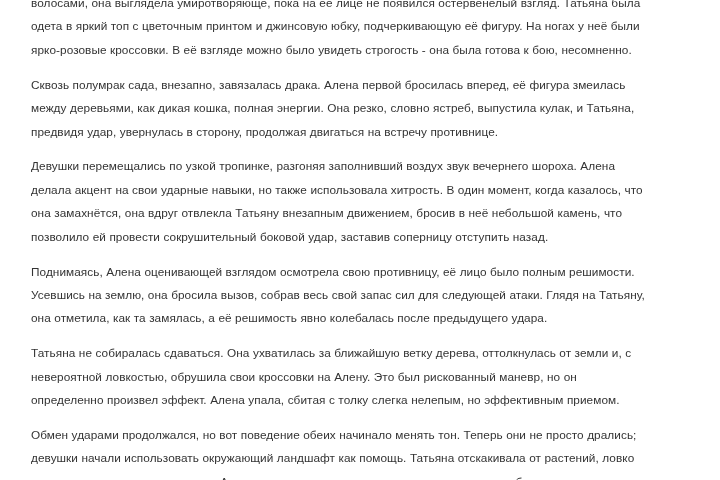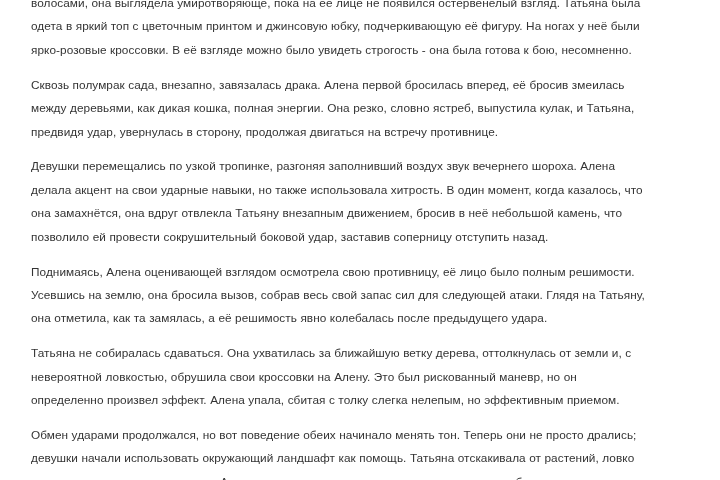--- a/index.html
+++ b/index.html
@@ -46,19 +46,19 @@
   .paragraph:last-child {
     margin-bottom: 0;
   }
 </style>
 </head>
 <body>
 
 <div class="page">
   <article class="article-body">
     <p class="paragraph">волосами, она выглядела умиротворяюще, пока на её лице не появился остервенелый взгляд. Татьяна была одета в яркий топ с цветочным принтом и джинсовую юбку, подчеркивающую её фигуру. На ногах у неё были ярко-розовые кроссовки. В её взгляде можно было увидеть строгость - она была готова к бою, несомненно.</p>
-    <p class="paragraph">Сквозь полумрак сада, внезапно, завязалась драка. Алена первой бросилась вперед, её бросив змеилась между деревьями, как дикая кошка, полная энергии. Она резко, словно ястреб, выпустила кулак, и Татьяна, предвидя удар, увернулась в сторону, продолжая двигаться на встречу противнице.</p>
+    <p class="paragraph">Сквозь полумрак сада, внезапно, завязалась драка. Алена первой бросилась вперед, её фигура змеилась между деревьями, как дикая кошка, полная энергии. Она резко, словно ястреб, выпустила кулак, и Татьяна, предвидя удар, увернулась в сторону, продолжая двигаться на встречу противнице.</p>
     <p class="paragraph">Девушки перемещались по узкой тропинке, разгоняя заполнивший воздух звук вечернего шороха. Алена делала акцент на свои ударные навыки, но также использовала хитрость. В один момент, когда казалось, что она замахнётся, она вдруг отвлекла Татьяну внезапным движением, бросив в неё небольшой камень, что позволило ей провести сокрушительный боковой удар, заставив соперницу отступить назад.</p>
     <p class="paragraph">Поднимаясь, Алена оценивающей взглядом осмотрела свою противницу, её лицо было полным решимости. Усевшись на землю, она бросила вызов, собрав весь свой запас сил для следующей атаки. Глядя на Татьяну, она отметила, как та замялась, а её решимость явно колебалась после предыдущего удара.</p>
     <p class="paragraph">Татьяна не собиралась сдаваться. Она ухватилась за ближайшую ветку дерева, оттолкнулась от земли и, с невероятной ловкостью, обрушила свои кроссовки на Алену. Это был рискованный маневр, но он определенно произвел эффект. Алена упала, сбитая с толку слегка нелепым, но эффективным приемом.</p>
     <p class="paragraph">Обмен ударами продолжался, но вот поведение обеих начинало менять тон. Теперь они не просто дрались; девушки начали использовать окружающий ландшафт как помощь. Татьяна отскакивала от растений, ловко уклоняясь от атак, в то время как Алена танцевала вокруг, используя свои ухватки, чтобы разрядить напряжение. Каждый удар сопровождался новыми тактическими ходами.</p>
   </article>
 </div>
 
 </body></html>

